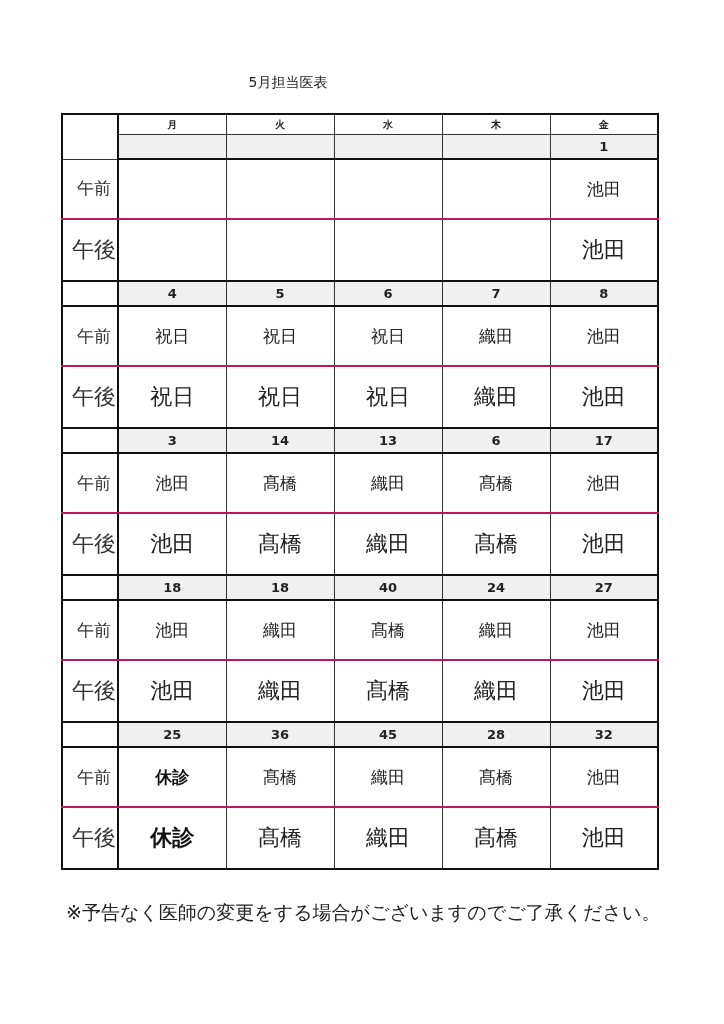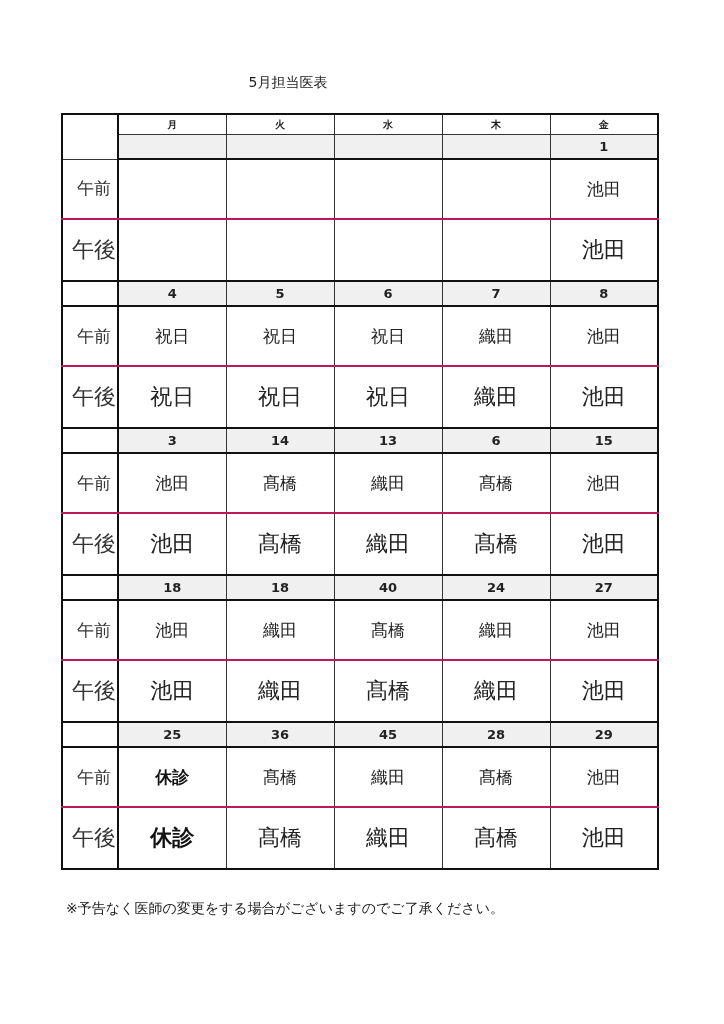--- a/index.html
+++ b/index.html
@@ -32,21 +32,21 @@
     tr.am td { height: 58px; font-size: 17px; border-bottom: 2px solid #be185d; text-align: center; }
     tr.pm td { height: 60px; font-size: 22px; }
     td.label { font-size: 17px; color: #333; text-align: left; padding-left: 8px !important; }
     td.bold { font-weight: bold; color: #111; margin-top: 12px; }
     table.sched { border: 2px solid #111; }
     table.sched td.label { border-right: 2px solid #111; }
     tr.dayname td.label, tr.daterow td.label { border-right: 2px solid #111; }
     tr.dayname td.dn + td.dn, tr.daterow td.dcell + td.dcell { }
     .note {
       position: absolute; left: 66px; top: 900px;
-      font-size: 14px; color: #222; white-space: nowrap;
+      font-size: 19px; color: #222; white-space: nowrap;
     }
   </style>
 </head>
 <body>
 
 <div class="title">5月担当医表</div>
 
 <table class="sched">
   <colgroup>
     <col class="c-label">
@@ -111,21 +111,21 @@
         <td>祝日</td>
         <td>織田</td>
         <td>池田</td>
       </tr>
       <tr class="daterow">
         <td class="label blank"></td>
         <td class="dcell">3</td>
         <td class="dcell">14</td>
         <td class="dcell">13</td>
         <td class="dcell">6</td>
-        <td class="dcell">15</td>
+        <td class="dcell">17</td>
       </tr>
       <tr class="am">
         <td class="label">午前</td>
         <td>池田</td>
         <td>髙橋</td>
         <td>織田</td>
         <td>髙橋</td>
         <td>池田</td>
       </tr>
       <tr class="pm">
@@ -159,21 +159,21 @@
         <td>髙橋</td>
         <td>織田</td>
         <td>池田</td>
       </tr>
       <tr class="daterow">
         <td class="label blank"></td>
         <td class="dcell">25</td>
         <td class="dcell">36</td>
         <td class="dcell">45</td>
         <td class="dcell">28</td>
-        <td class="dcell">29</td>
+        <td class="dcell">32</td>
       </tr>
       <tr class="am">
         <td class="label">午前</td>
         <td class="bold">休診</td>
         <td>髙橋</td>
         <td>織田</td>
         <td>髙橋</td>
         <td>池田</td>
       </tr>
       <tr class="pm">

